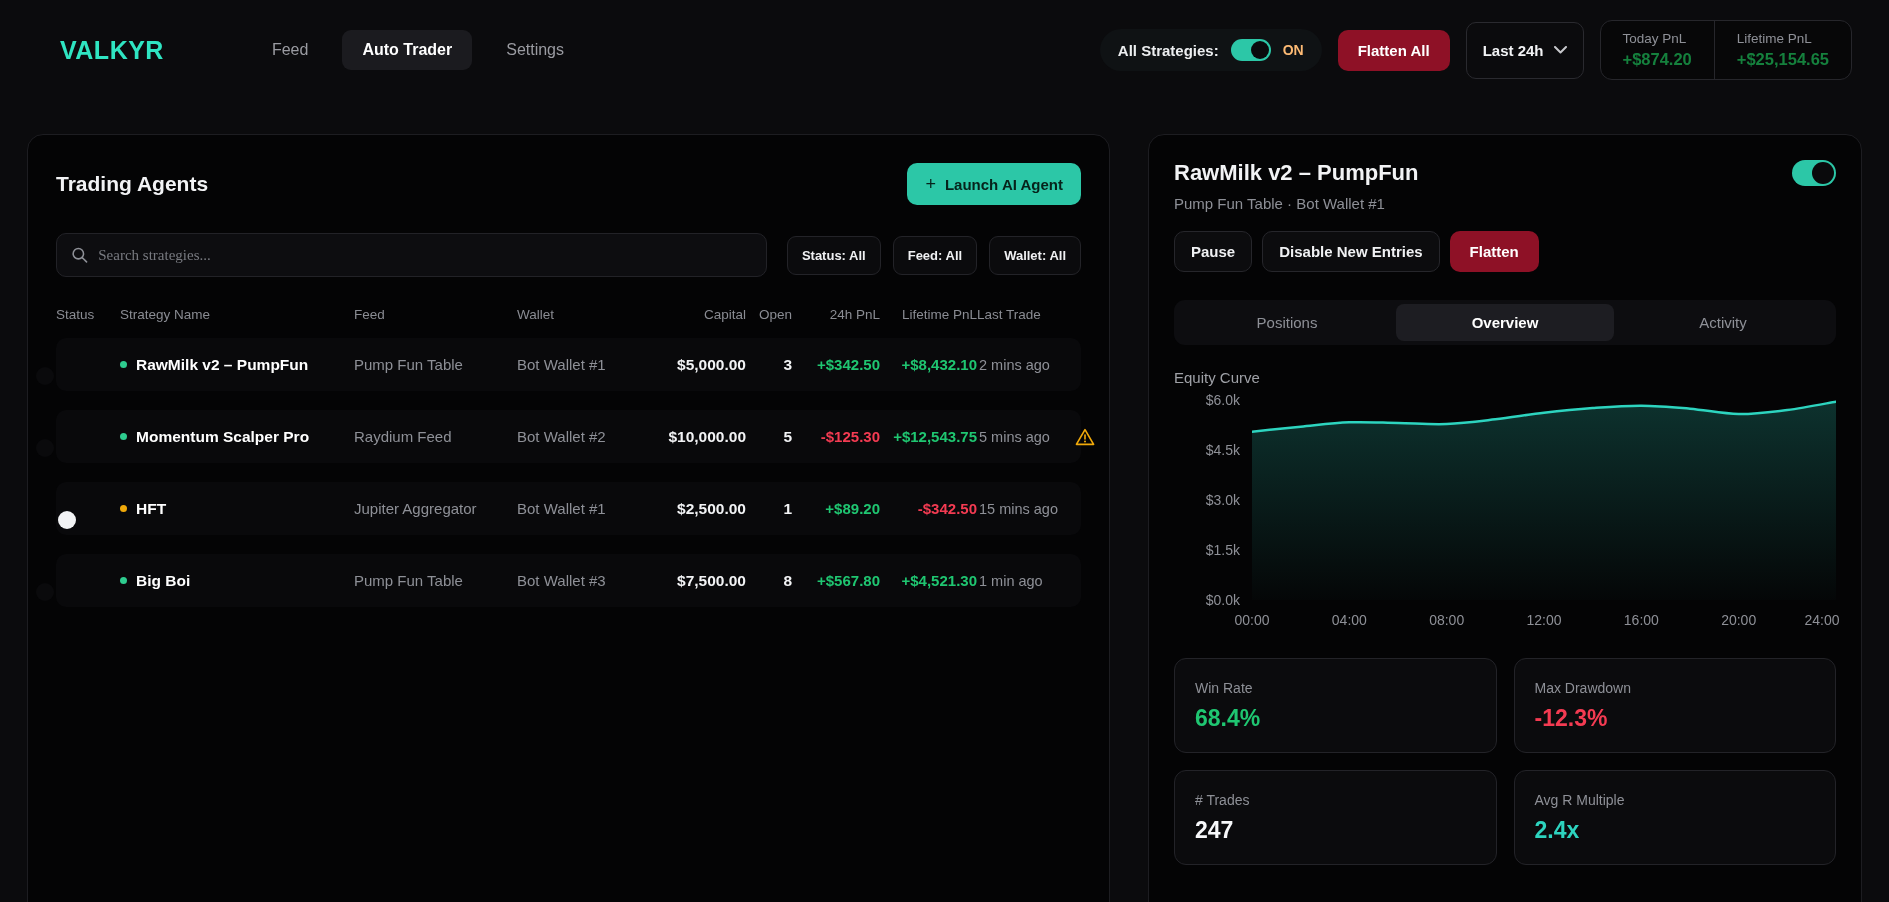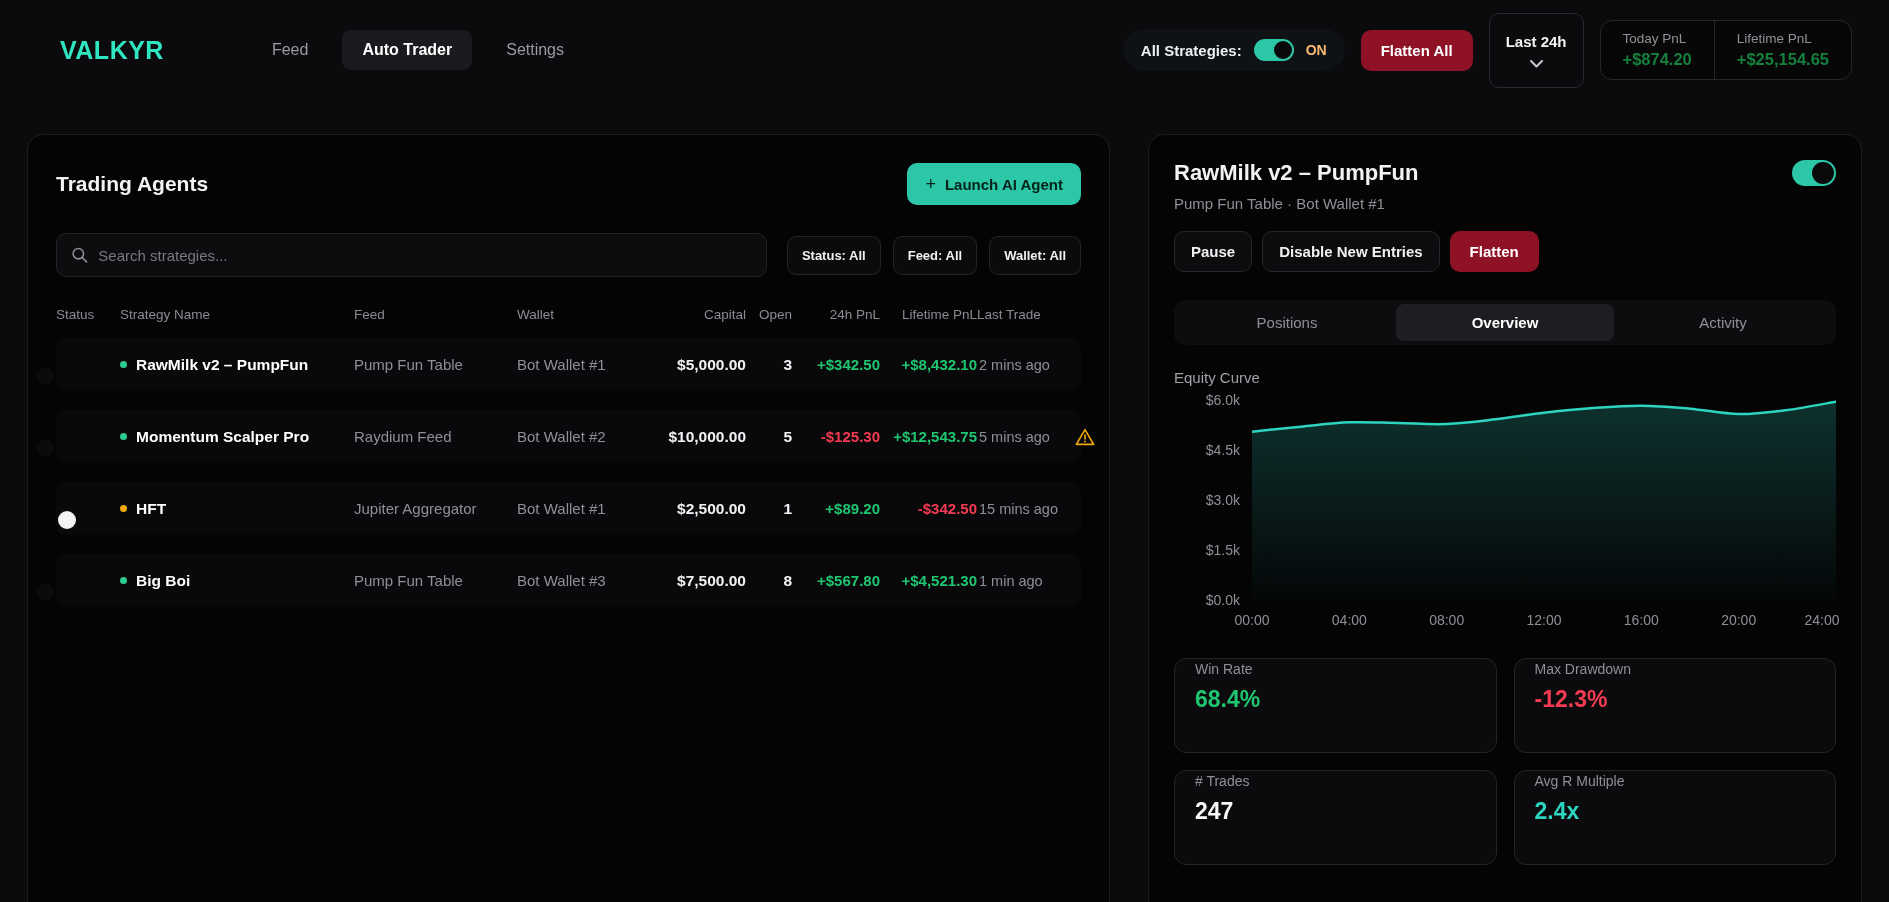--- a/index.html
+++ b/index.html
@@ -13,21 +13,21 @@
   .topbar { height:100px; display:flex; align-items:center; padding-left:60px; }
   .logo { font-size:25px; font-weight:800; letter-spacing:.5px; color:#2fe5c2; }
   .nav { display:flex; align-items:center; gap:14px; margin-left:88px; }
   .nav-item { font-size:16px; color:#9a9ba1; padding:11px 20px; border-radius:9px; cursor:pointer; }
   .nav-item.active { background:#1b1b1f; color:#ffffff; font-weight:700; }
   .top-right { margin-left:auto; margin-right:37px; display:flex; align-items:center; gap:16px; }
   .strategies-pill { background:#0f1214; border-radius:24px; padding:10px 18px; display:flex; align-items:center; gap:12px; }
   .strategies-pill .lbl { font-size:15px; font-weight:600; color:#eceef0; }
   .strategies-pill .state { font-size:14px; font-weight:800; color:#fdba74; }
   .btn-danger { background:#8e1126; color:#fff; font-size:15px; font-weight:700; padding:12px 20px; border-radius:10px; border:none; cursor:pointer; }
-  .timeframe { background:#0b0b0d; border:1px solid #2a2a2f; border-radius:10px; padding:19px 16px; display:flex; align-items:center; gap:10px; font-size:15px; font-weight:700; cursor:pointer;flex-direction:column; }
+  .timeframe { background:#0b0b0d; border:1px solid #2a2a2f; border-radius:10px; padding:19px 16px; display:flex; align-items:center; gap:10px; font-size:15px; font-weight:700; cursor:pointer; }
   .pnl-box { border:1px solid #26262b; border-radius:12px; display:flex; background:#070708; }
   .pnl-cell { padding:10px 22px; }
   .pnl-cell + .pnl-cell { border-left:1px solid #26262b; }
   .pnl-cell .lbl { font-size:13.5px; color:#8e9097; }
   .pnl-cell .val { margin-top:4px; font-size:16.5px; font-weight:700; color:#15803d;text-align:right; }
   
   .toggle { position:relative; border-radius:999px; cursor:pointer; flex:none; }
   .toggle .knob { position:absolute; top:2px; border-radius:50%; }
   .toggle.sm { width:40px; height:22px; } .toggle.sm .knob { width:18px; height:18px; }
   .toggle.md { width:44px; height:26px; } .toggle.md .knob { width:22px; height:22px; }
@@ -40,21 +40,21 @@
   .panel { background:#040405; border:1px solid #1d1d21; border-radius:16px; position:relative; height:953px; }
   .panel.left { width:1083px; padding:28px; }
   .panel.right { width:714px; padding:25px; }
   
   .lp-head { display:flex; align-items:center; justify-content:space-between; }
   .lp-title { font-size:21px; font-weight:800; }
   .btn-launch { background:#2cc7a7; color:#06231b; border:none; border-radius:10px; padding:12px 18px; font-size:15px; font-weight:700; display:flex; align-items:center; gap:9px; cursor:pointer; font-family:inherit; }
   .btn-launch .plus { font-size:18px; font-weight:400; line-height:1; }
   .search-row { margin-top:28px; display:flex; align-items:center; }
   .search-box { flex:1; height:44px; background:#0d0d10; border:1px solid #222227; border-radius:10px; display:flex; align-items:center; padding:0 14px; gap:10px; margin-right:20px; }
-  .search-box input { background:transparent; border:none; outline:none; color:#e8e9eb; font-size:15px; width:100%; font-family:Liberation Sans, sans-serif; }
+  .search-box input { background:transparent; border:none; outline:none; color:#e8e9eb; font-size:15px; width:100%; font-family:Liberation Serif, serif; }
   .search-box input::placeholder { color:#787a80; }
   .chips { display:flex; gap:12px; }
   .chip { background:#0b0b0d; border:1px solid #232328; border-radius:9px; padding:11px 14px; font-size:13px; font-weight:700; color:#f0f1f3; cursor:pointer; white-space:nowrap; }
   .grid-cols { display:grid; grid-template-columns:64px 234px 163px 137px 92px 46px 88px 97px 98px 1fr; align-items:center; }
   .thead { margin-top:30px; font-size:13.5px; color:#8a8c93; }
   .thead .r { text-align:right; }
   .tbody { margin-top:16px; }
   .trow { height:53px; background:#09090b; border-radius:10px; margin-bottom:19px; cursor:pointer; }
   .name-cell { display:flex; align-items:center; gap:9px; }
   .dot { width:7px; height:7px; border-radius:50%; flex:none; }
@@ -80,21 +80,21 @@
   .seg.active { background:#1d1d22; color:#fff; font-weight:700; }
   .eq-label { margin-top:24px; font-size:15px; color:#9fa1a7; }
   .chart-wrap { margin-top:14px; display:flex; }
   .y-gutter { width:78px; position:relative; height:200px; }
   .y-tick { position:absolute; right:12px; font-size:14px; color:#8e9097; transform:translateY(-50%); }
   .plot { flex:1; height:200px; position:relative; }
   .plot svg { display:block; width:100%; height:100%; }
   .x-axis { margin-top:12px; margin-left:78px; position:relative; height:18px; }
   .x-tick { position:absolute; transform:translateX(-50%); font-size:14px; color:#8e9097; white-space:nowrap; }
   .stats-grid { margin-top:28px; display:grid; grid-template-columns:1fr 1fr; gap:17px; }
-  .stat-card { background:#0b0b0d; border:1px solid #232328; border-radius:12px; padding:2px 20px; height:95px; }
+  .stat-card { background:#0b0b0d; border:1px solid #232328; border-radius:12px; padding:21px 20px; height:95px; }
   .stat-label { font-size:14px; color:#8e9097; }
   .stat-value { margin-top:9px; font-size:23px; font-weight:800; }
   .stat-value.c-green { color:#1fc671; }
   .stat-value.c-red { color:#f43b52; }
   .stat-value.c-white { color:#f7f8fa; }
   .stat-value.c-teal { color:#2dd4bf; }
 </style>
 </head>
 <body>
 

